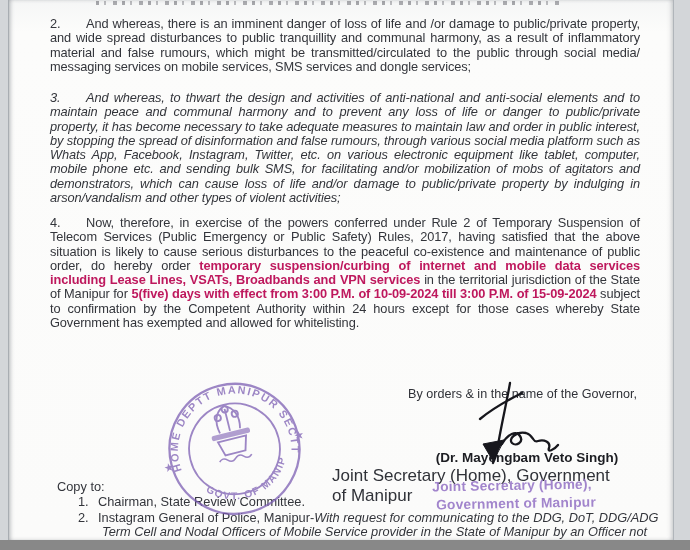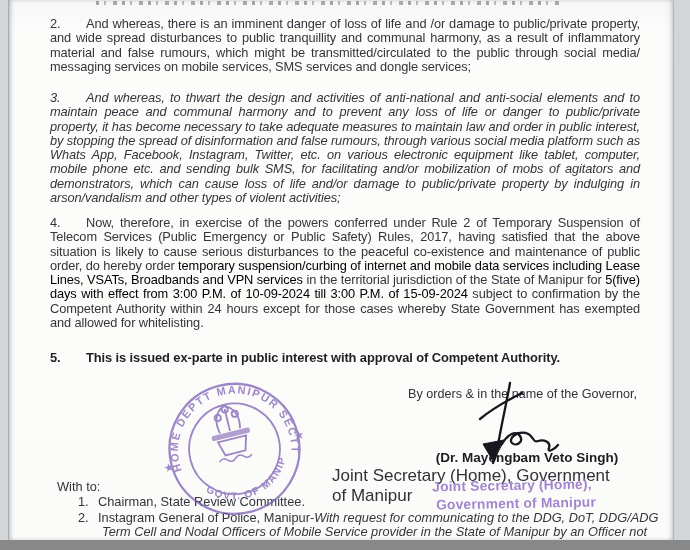--- a/index.html
+++ b/index.html
@@ -9,21 +9,21 @@
         background:linear-gradient(180deg,#f5f6f6 0%,#fcfcfb 6%,#fbfbfa 100%);
         border-left:1px solid #a8adb2;border-right:1px solid #b0b5ba;
         box-shadow:inset 3px 0 4px -2px rgba(110,115,122,.55), inset -3px 0 5px -2px rgba(110,115,122,.45);}
   .content{position:absolute;inset:0;z-index:2;color:#33353b;}
   .clipline{position:absolute;left:96px;top:1px;width:466px;height:4px;opacity:.55;filter:blur(.4px);
     background:repeating-linear-gradient(90deg, rgba(50,50,60,.75) 0 3px, transparent 3px 8px,
       rgba(50,50,60,.55) 8px 10px, transparent 10px 17px, rgba(50,50,60,.7) 17px 21px, transparent 21px 26px);}
   .para{position:absolute;left:50px;width:590px;font-size:12.8px;line-height:14.3px;
         letter-spacing:-.1px;text-align:justify;}
   .pnum{display:inline-block;width:36px;font-weight:inherit;}
-  .b{font-weight:normal;color:#000000;}
+  .b{font-weight:bold;color:#be185d;}
   .p5{font-weight:bold;color:#1f2026;font-size:12.9px;}
   .signline{position:absolute;font-size:12.6px;color:#303238;}
   .byorder{top:387px;left:395px;width:242px;text-align:right;}
   .signame{top:450px;left:422px;width:210px;text-align:center;font-weight:bold;font-size:13.5px;color:#1c1d22;}
   .sigdesig{top:466px;left:332px;width:285px;text-align:left;font-size:17px;}
   .purple{position:absolute;font-size:13.8px;font-weight:600;color:#9b7cc9;opacity:.92;
           transform:rotate(-1deg);text-align:center;letter-spacing:.2px;z-index:1;}
   .purple1{top:478px;left:432px;width:160px;}
   .purple2{top:496px;left:432px;width:168px;}
   .copyto{position:absolute;left:57px;top:479px;font-size:12.8px;}
@@ -49,23 +49,20 @@
     </div>
 
     <div class="para" style="top:91px;font-style:italic;">
       <span class="pnum">3.</span><span>And whereas, to thwart the design and activities of anti-national and anti-social elements and to maintain peace and communal harmony and to prevent any loss of life or danger to public/private property, it has become necessary to take adequate measures to maintain law and order in public interest, by stopping the spread of disinformation and false rumours, through various social media platform such as Whats App, Facebook, Instagram, Twitter, etc. on various electronic equipment like tablet, computer, mobile phone etc. and sending bulk SMS, for facilitating and/or mobilization of mobs of agitators and demonstrators, which can cause loss of life and/or damage to public/private property by indulging in arson/vandalism and other types of violent activities;</span>
     </div>
 
     <div class="para" style="top:216px;">
       <span class="pnum">4.</span><span>Now, therefore, in exercise of the powers conferred under Rule 2 of Temporary Suspension of Telecom Services (Public Emergency or Public Safety) Rules, 2017, having satisfied that the above situation is likely to cause serious disturbances to the peaceful co-existence and maintenance of public order, do hereby order </span><span class="b">temporary suspension/curbing of internet and mobile data services including Lease Lines, VSATs, Broadbands and VPN services</span><span> in the territorial jurisdiction of the State of Manipur for </span><span class="b">5(five) days with effect from 3:00 P.M. of 10-09-2024 till 3:00 P.M. of 15-09-2024</span><span> subject to confirmation by the Competent Authority within 24 hours except for those cases whereby State Government has exempted and allowed for whitelisting.</span>
     </div>
 
-    <div class="para p5" style="top:351px;">
-      <span class="pnum">5.</span><span>This is issued ex-parte in public interest with approval of Competent Authority.</span>
-    </div>
 
     <div class="sealwrap">
       <svg width="165" height="190" viewBox="0 0 160 184">
         <g transform="rotate(-14 80 88)" stroke="#7d5fb3" fill="none" stroke-width="2.2" opacity="0.85">
           <circle cx="80" cy="88" r="63"></circle>
           <circle cx="80" cy="88" r="44" stroke-width="1.8"></circle>
           <path id="arcT" d="M 27 104 A 55 55 0 1 1 133 104" stroke="none"></path>
           <path id="arcB" d="M 35 111 A 52 52 0 0 0 125 111" stroke="none"></path>
           <text font-size="10.5" letter-spacing="1.6" fill="#7d5fb3" stroke="none" font-weight="bold"><textPath href="#arcT" startOffset="4%">HOME DEPTT MANIPUR SECTT</textPath></text>
           <text font-size="10" letter-spacing="1.2" fill="#7d5fb3" stroke="none" font-weight="bold"><textPath href="#arcB" startOffset="12%">GOVT. OF MANIPUR</textPath></text>
@@ -97,21 +94,21 @@
           <path d="M52 63 C58 53 66 49 70 55 C74 61 66 66 62 62 C58 58 66 50 76 52 C84 54 82 62 88 60 C94 58 101 61 99 67 C97 72 104 69 108 64"></path>
         </g>
       </svg>
     </div>
 
     <div class="signline signame">(Dr. Mayengbam Veto Singh)</div>
     <div class="signline sigdesig">Joint Secretary (Home), Government of Manipur</div>
     <div class="purple purple1">Joint Secretary (Home),</div>
     <div class="purple purple2">Government of Manipur</div>
 
-    <div class="copyto">With to:</div>
+    <div class="copyto">Copy to:</div>
     <div class="clist">
       <div class="citem">
         <span class="cnum">1.</span><span>Chairman, State Review Committee.</span><span class="ital"></span>
       </div>
       <div class="citem">
         <span class="cnum">2.</span><span>Instagram General of Police, Manipur-</span><span class="ital">With request for communicating to the DDG, DoT, DDG/ADG Term Cell and Nodal Officers of Mobile Service provider in the State of Manipur by an Officer not below the rank of Superintendent of Police as laid down in Rule 3 of the Temporary Suspension</span>
       </div>
     </div>
 
   </div>

